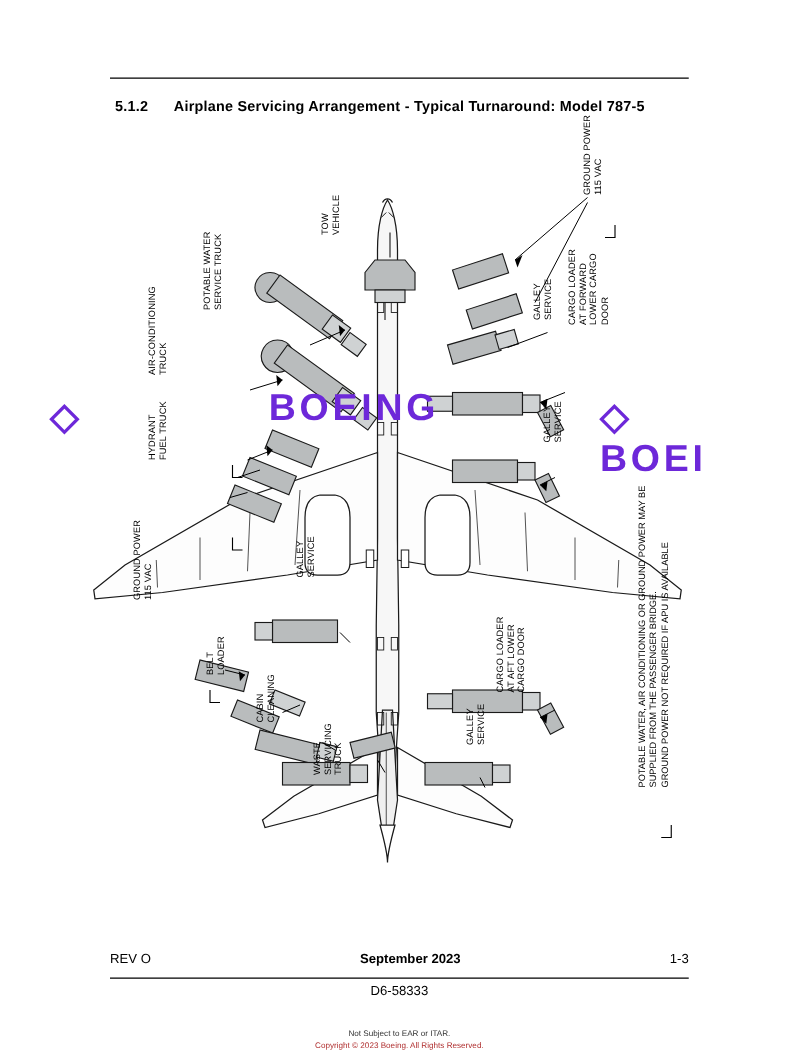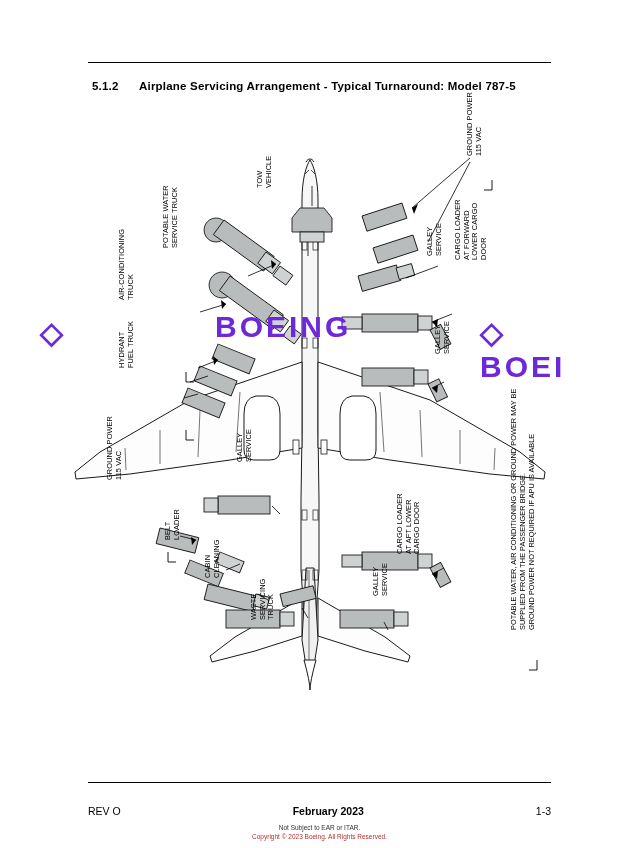--- a/index.html
+++ b/index.html
@@ -46,21 +46,21 @@
   
   .footer-doc {
     position: absolute;
     top: 787px;
     left: 0; right: 0;
     text-align: center;
     font-size: 10.5px;
   }
   .footer-row {
     position: absolute;
-    top: 805px;
+    top: 761px;
     left: 88px;
     right: 88px;
     font-size: 10.5px;
     display: flex;
     justify-content: space-between;
     align-items: center;
   }
   .footer-row .center { font-weight: bold; }
   .footer-note {
     position: absolute;
@@ -402,24 +402,25 @@
 AT AFT LOWER
 CARGO DOOR</div>
 
     <div class="note" style="left:470px; top:530px;">POTABLE WATER, AIR CONDITIONING OR GROUND POWER MAY BE
 SUPPLIED FROM THE PASSENGER BRIDGE.
 GROUND POWER NOT REQUIRED IF APU IS AVAILABLE</div>
   </div>
 
   <div class="rule bottom"></div>
 
+  <div class="footer-doc">D6-58333</div>
 
   <div class="footer-row">
     <span>REV O</span>
-    <span class="center">February 2023</span>
+    <span class="center">September 2023</span>
     <span>1-3</span>
   </div>
 
   <div class="footer-note">
     <div class="line1">Not Subject to EAR or ITAR.</div>
     <div>Copyright © 2023 Boeing. All Rights Reserved.</div>
   </div>
 
 </div>
 

